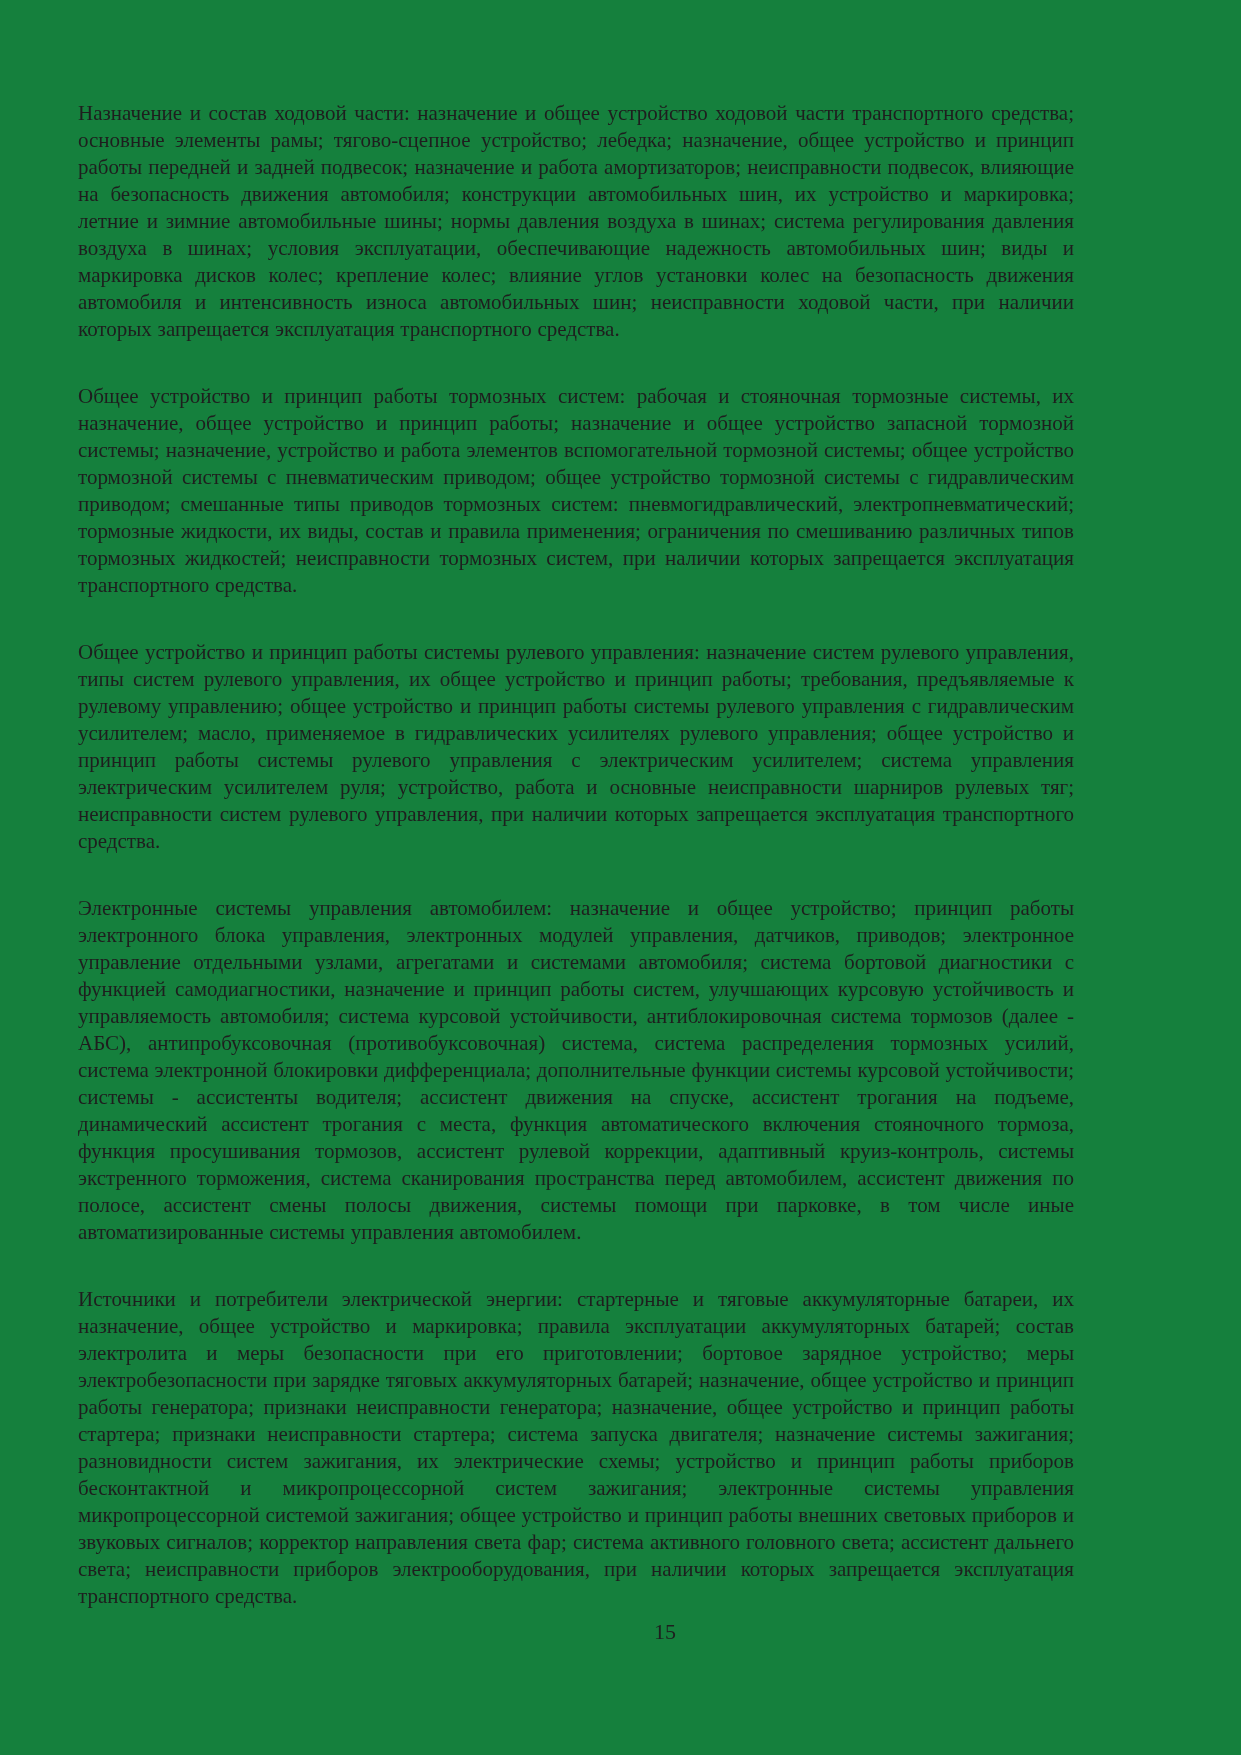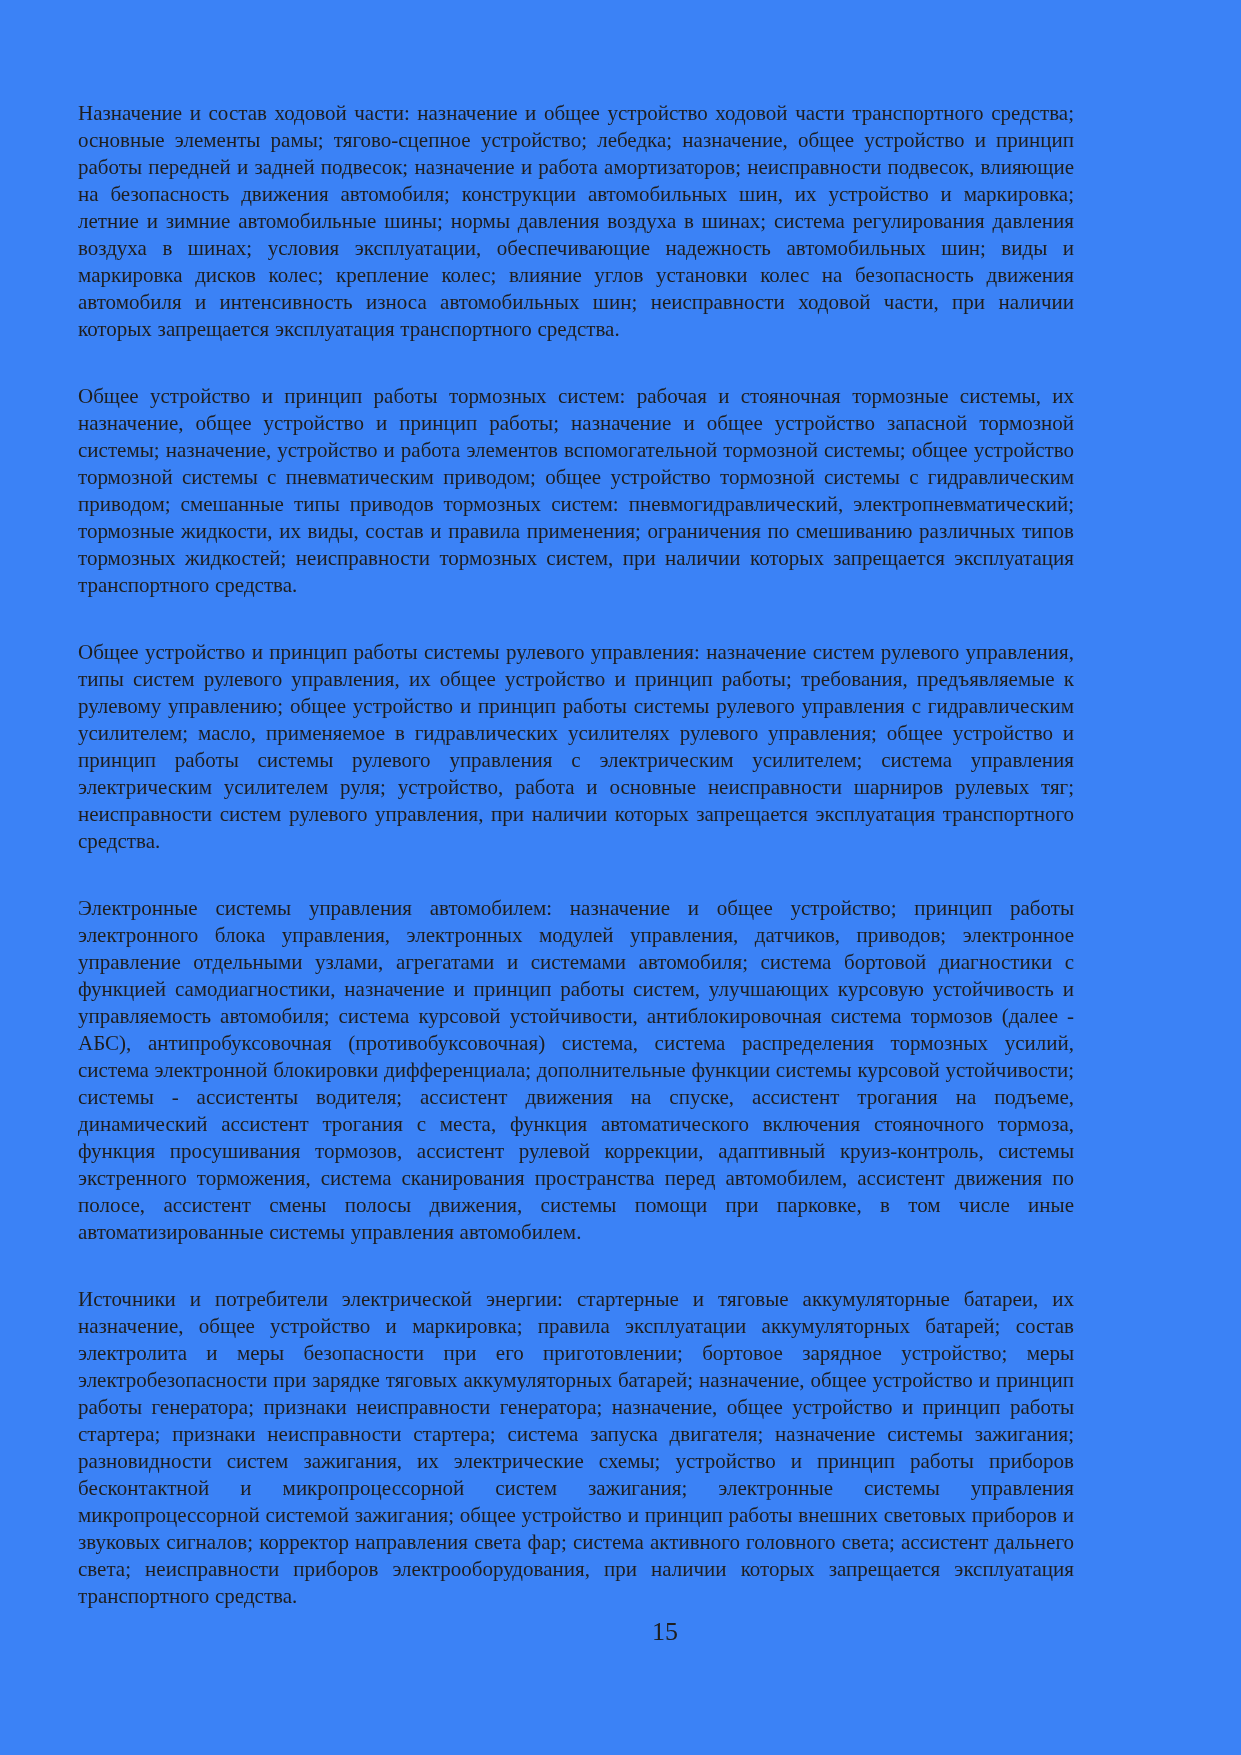--- a/index.html
+++ b/index.html
@@ -11,21 +11,21 @@
     width: 1241px;
     height: 1755px;
     position: relative;
     font-family: "Liberation Serif", "DejaVu Serif", serif;
     color: #1e1e1e;
     overflow: hidden;
   }
   .page {
     position: absolute;
     inset: 0;
-    background: #3b82f6;
+    background: #15803d;
   }
   .text-column {
     position: absolute;
     left: 78px;
     top: 100px;
     width: 996px;
   }
   .para {
     font-size: 21px;
     line-height: 27px;
@@ -35,21 +35,21 @@
     word-spacing: 0.5px;
   }
   .para:last-child {
     margin-bottom: 12px;
   }
   .page-footer {
     position: absolute;
     top: 1620px;
     left: 665px;
     transform: translateX(-50%);
-    font-size: 26px;
+    font-size: 22px;
     line-height: 24px;
     color: #1e1e1e;
   }
 </style>
 </head>
 <body>
 
 <div class="page">
   <div class="text-column">
     <p class="para">Назначение и состав ходовой части: назначение и общее устройство ходовой части транспортного средства; основные элементы рамы; тягово-сцепное устройство; лебедка; назначение, общее устройство и принцип работы передней и задней подвесок; назначение и работа амортизаторов; неисправности подвесок, влияющие на безопасность движения автомобиля; конструкции автомобильных шин, их устройство и маркировка; летние и зимние автомобильные шины; нормы давления воздуха в шинах; система регулирования давления воздуха в шинах; условия эксплуатации, обеспечивающие надежность автомобильных шин; виды и маркировка дисков колес; крепление колес; влияние углов установки колес на безопасность движения автомобиля и интенсивность износа автомобильных шин; неисправности ходовой части, при наличии которых запрещается эксплуатация транспортного средства.</p>

